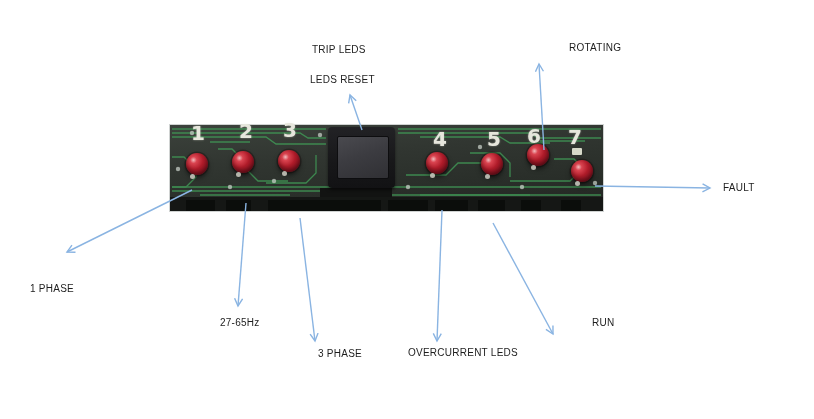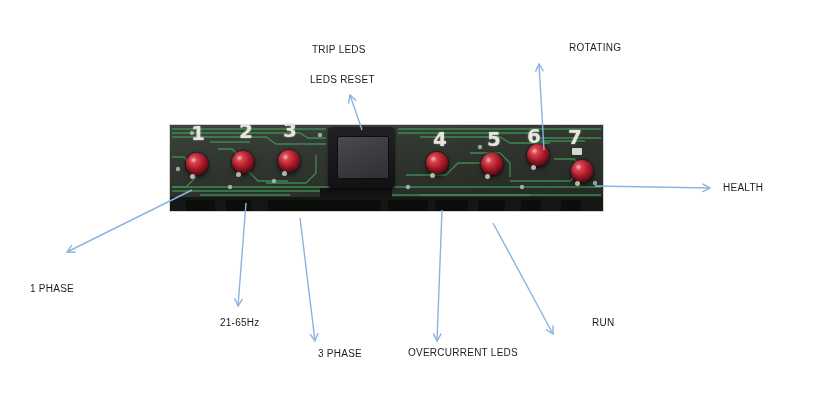--- a/index.html
+++ b/index.html
@@ -136,21 +136,21 @@
       <line x1="246" y1="203" x2="238" y2="306" stroke="#8ab4e2" stroke-width="1.4" marker-end="url(#ah)"></line>
       <line x1="300" y1="218" x2="315" y2="341" stroke="#8ab4e2" stroke-width="1.4" marker-end="url(#ah)"></line>
       <line x1="442" y1="210" x2="437" y2="341" stroke="#8ab4e2" stroke-width="1.4" marker-end="url(#ah)"></line>
       <line x1="493" y1="223" x2="553" y2="334" stroke="#8ab4e2" stroke-width="1.4" marker-end="url(#ah)"></line>
     </svg>
 
   <div id="labels">
       <div class="label" style="left: 312px; top: 44px; color: rgb(29, 29, 29);">TRIP LEDS</div>
       <div class="label" style="left: 310px; top: 74px; color: rgb(29, 29, 29);">LEDS RESET</div>
       <div class="label" style="left: 527px; top: 42px; color: rgb(29, 29, 29); margin-left: 42px;">ROTATING</div>
-      <div class="label" style="left: 723px; top: 182px; color: rgb(29, 29, 29);">HEALTH</div>
+      <div class="label" style="left: 723px; top: 182px; color: rgb(29, 29, 29);">FAULT</div>
       <div class="label" style="left: 30px; top: 283px; color: rgb(29, 29, 29); text-align: center;">1 PHASE</div>
-      <div class="label" style="left: 220px; top: 317px; color: rgb(29, 29, 29);">21-65Hz</div>
+      <div class="label" style="left: 220px; top: 317px; color: rgb(29, 29, 29);">27-65Hz</div>
       <div class="label" style="left: 318px; top: 348px; color: rgb(29, 29, 29); text-align: center;">3 PHASE</div>
       <div class="label" style="left: 408px; top: 347px; color: rgb(29, 29, 29);">OVERCURRENT LEDS</div>
       <div class="label" style="left: 572px; top: 317px; color: rgb(29, 29, 29); padding-left: 20px;">RUN</div>
     </div>
 
 </div>
 
 </body></html>

